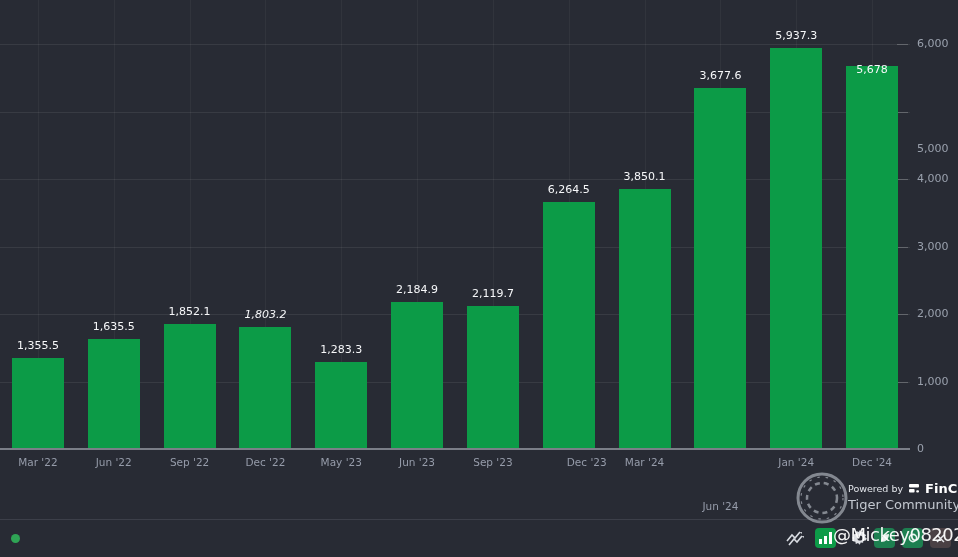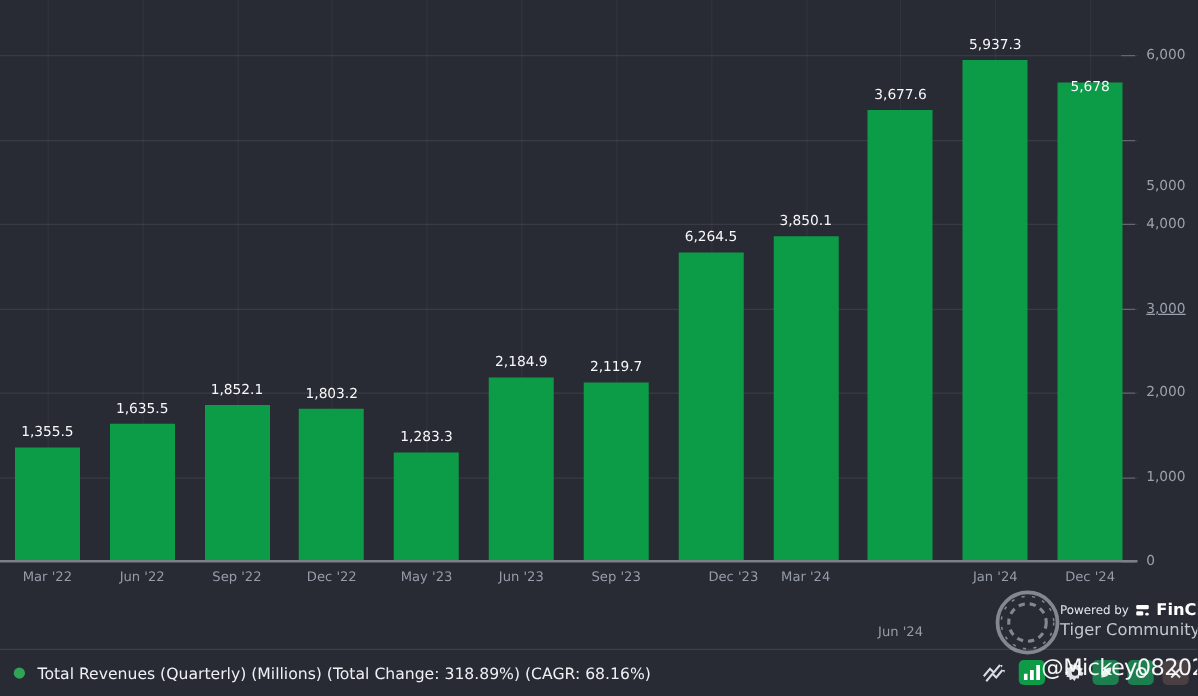--- a/index.html
+++ b/index.html
@@ -65,41 +65,41 @@
       <div class="y-tick-dash" style="top: 449px;"></div>
       <div class="y-tick-label" style="top: 442px;">0</div>
       <div class="gridline-h" style="left: 0px; top: 381.5px; width: 910px;"></div>
       <div class="y-tick-dash" style="top: 381.5px;"></div>
       <div class="y-tick-label" style="top: 374.5px;">1,000</div>
       <div class="gridline-h" style="left: 0px; top: 314px; width: 910px;"></div>
       <div class="y-tick-dash" style="top: 314px;"></div>
       <div class="y-tick-label" style="top: 307px;">2,000</div>
       <div class="gridline-h" style="left: 0px; top: 246.5px; width: 910px;"></div>
       <div class="y-tick-dash" style="top: 246.5px;"></div>
-      <div class="y-tick-label" style="top: 239.5px; text-decoration: underline;">3,000</div>
+      <div class="y-tick-label" style="top: 239.5px;">3,000</div>
       <div class="gridline-h" style="left: 0px; top: 179px; width: 910px;"></div>
       <div class="y-tick-dash" style="top: 179px;"></div>
       <div class="y-tick-label" style="top: 172px;">4,000</div>
       <div class="gridline-h" style="left: 0px; top: 111.5px; width: 910px;"></div>
       <div class="y-tick-dash" style="top: 111.5px;"></div>
       <div class="y-tick-label" style="top: 94px; margin-top: 48px;">5,000</div>
       <div class="gridline-h" style="left: 0px; top: 44px; width: 910px;"></div>
       <div class="y-tick-dash" style="top: 44px;"></div>
       <div class="y-tick-label" style="top: 37px;">6,000</div>
       <div class="bar" title="Mar '22: 1,355.5" style="left: 11.9167px; top: 357.504px; width: 52px; height: 91.4963px; background: rgb(12, 155, 71);"></div>
       <div class="bar-value" style="left: 0px; top: 338.504px; width: 75.8333px;">1,355.5</div>
       <div class="x-tick" style="left: 0px; width: 75.8333px;">Mar '22</div>
       <div class="bar" title="Jun '22: 1,635.5" style="left: 87.75px; top: 338.604px; width: 52px; height: 110.396px; background: rgb(12, 155, 71);"></div>
       <div class="bar-value" style="left: 75.8333px; top: 319.604px; width: 75.8333px;">1,635.5</div>
       <div class="x-tick" style="left: 75.8333px; width: 75.8333px;">Jun '22</div>
       <div class="bar" title="Sep '22: 1,852.1" style="left: 163.583px; top: 323.983px; width: 52px; height: 125.017px; background: rgb(12, 155, 71);"></div>
       <div class="bar-value" style="left: 151.667px; top: 304.983px; width: 75.8333px;">1,852.1</div>
       <div class="x-tick" style="left: 151.667px; width: 75.8333px;">Sep '22</div>
       <div class="bar" title="Dec '22: 1,803.2" style="left: 239.417px; top: 327.284px; width: 52px; height: 121.716px; background: rgb(12, 155, 71);"></div>
-      <div class="bar-value" style="left: 227.5px; top: 308.284px; width: 75.8333px;">1,803.2</div>
+      <div class="bar-value" style="left: 227.5px; top: 308.284px; width: 75.8333px; font-style: italic;">1,803.2</div>
       <div class="x-tick" style="left: 227.5px; width: 75.8333px;">Dec '22</div>
       <div class="bar" title="Mar '23: 1,283.3" style="left: 315.25px; top: 362.377px; width: 52px; height: 86.6227px; background: rgb(12, 155, 71);"></div>
       <div class="bar-value" style="left: 303.333px; top: 343.377px; width: 75.8333px;">1,283.3</div>
       <div class="x-tick" style="left: 303.333px; width: 75.8333px;">May '23</div>
       <div class="bar" title="Jun '23: 2,184.9" style="left: 391.083px; top: 301.519px; width: 52px; height: 147.481px; background: rgb(12, 155, 71);"></div>
       <div class="bar-value" style="left: 379.167px; top: 282.519px; width: 75.8333px;">2,184.9</div>
       <div class="x-tick" style="left: 379.167px; width: 75.8333px;">Jun '23</div>
       <div class="bar" title="Sep '23: 2,119.7" style="left: 466.917px; top: 305.92px; width: 52px; height: 143.08px; background: rgb(12, 155, 71);"></div>
       <div class="bar-value" style="left: 455px; top: 286.92px; width: 75.8333px;">2,119.7</div>
       <div class="x-tick" style="left: 455px; width: 75.8333px;">Sep '23</div>
@@ -139,21 +139,20 @@
           <rect x="8.2" y="7.2" width="2.8" height="2.2" rx="1" fill="#ffffff"></rect>
         </svg>
       </span>
       <span class="brand-name">FinChat</span>
     </div>
     <div class="community-label">Tiger Community</div>
   </div>
 
   <div class="legend-bar">
     <span class="legend-dot" style="background: rgb(47, 164, 85);"></span>
-    <span class="legend-text">Total Revenues (Quarterly) (Millions) (Total Change: 318.89%) (CAGR: 68.16%)</span>
   </div>
 
   <div class="toolbar">
     <span class="tool-icon" style="margin-right:10px;">
       <svg width="18" height="16" viewBox="0 0 18 16">
         <polyline points="1,11 6,5 9,8 14,2" fill="none" stroke="#d9dce2" stroke-width="1.6"></polyline>
         <polyline points="3,15 8,9 11,12 16,6" fill="none" stroke="#d9dce2" stroke-width="1.6"></polyline>
         <polygon points="14,2 16,2 15.4,4.2" fill="#d9dce2"></polygon>
         <polygon points="16,6 18,6 17.4,8.2" fill="#d9dce2"></polygon>
       </svg>

